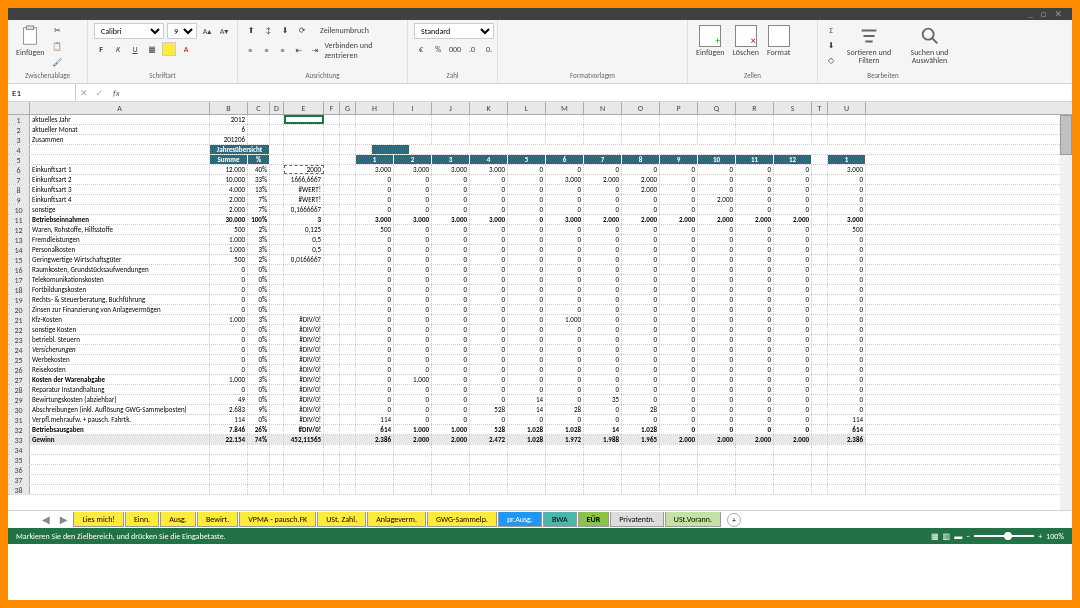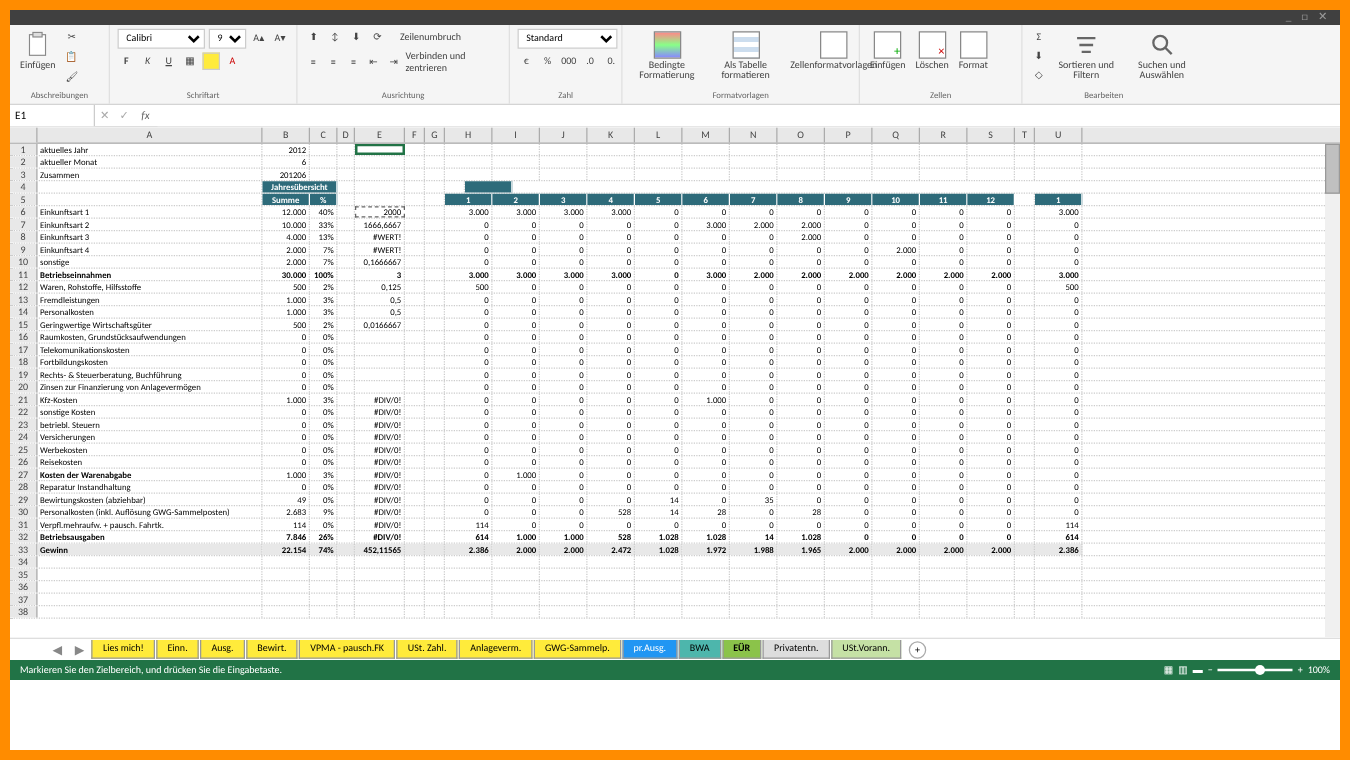--- a/index.html
+++ b/index.html
@@ -95,21 +95,21 @@
               <rect x="8" y="1" width="8" height="4" fill="#ddd" stroke="#888"></rect>
             </svg>
           <span>Einfügen</span>
         </div>
         <div class="small-btns">
           <div class="sm-btn">✂</div>
           <div class="sm-btn">📋</div>
           <div class="sm-btn">🖌</div>
         </div>
       </div>
-      <div class="group-label">Abschreibungen</div>
+      <div class="group-label">Zwischenablage</div>
     </div>
 
     <div class="ribbon-group" style="width:150px">
       <div class="group-content" style="flex-direction:column;gap:3px">
         <div class="font-row">
           <select class="font-select" style="width:70px"><option>Calibri</option></select>
           <select class="font-select" style="width:30px"><option>9</option></select>
           <span class="sm-btn">A▴</span>
           <span class="sm-btn">A▾</span>
         </div>
@@ -154,34 +154,20 @@
           <span class="sm-btn">%</span>
           <span class="sm-btn">000</span>
           <span class="sm-btn">.0</span>
           <span class="sm-btn">0.</span>
         </div>
       </div>
       <div class="group-label">Zahl</div>
     </div>
 
     <div class="ribbon-group" style="width:190px">
-      <div class="group-content">
-        <div class="large-btn">
-          <div class="icon-box" style="background:linear-gradient(#f88,#8f8,#88f);border:1px solid #888"></div>
-          <span style="width:55px">Bedingte Formatierung</span>
-        </div>
-        <div class="large-btn">
-          <div class="icon-box" style="border:1px solid #888;background:repeating-linear-gradient(#fff,#fff 4px,#cde 4px,#cde 8px)"></div>
-          <span style="width:55px">Als Tabelle formatieren</span>
-        </div>
-        <div class="large-btn">
-          <div class="icon-box" style="border:1px solid #888;background:#fff"></div>
-          <span style="width:70px">Zellenformatvorlagen</span>
-        </div>
-      </div>
       <div class="group-label">Formatvorlagen</div>
     </div>
 
     <div class="ribbon-group" style="width:130px">
       <div class="group-content">
         <div class="large-btn">
           <div class="icon-box" style="border:1px solid #888;background:#fff;position:relative">
               <span style="position:absolute;right:0;bottom:0;color:#0a0;font-size:10px">+</span>
             </div>
           <span>Einfügen</span>
@@ -794,21 +780,21 @@
           <div class="cell right" style="width: 38px;">0</div>
           <div class="cell right" style="width: 38px;">0</div>
           <div class="cell right" style="width: 38px;">0</div>
           <div class="cell right" style="width: 38px;">0</div>
           <div class="cell right" style="width: 38px;">0</div>
           <div class="cell" style="width: 16px;"></div>
           <div class="cell right" style="width: 38px;">0</div>
         </div>
         <div class="grid-row">
           <div class="row-header">24</div>
-          <div class="cell" style="width: 180px;">Versicherungen</div>
+          <div class="cell" style="width: 180px; font-style: italic;">Versicherungen</div>
           <div class="cell right" style="width: 38px;">0</div>
           <div class="cell right" style="width: 22px;">0%</div>
           <div class="cell" style="width: 14px;"></div>
           <div class="cell right" style="width: 40px;">#DIV/0!</div>
           <div class="cell" style="width: 16px;"></div>
           <div class="cell" style="width: 16px;"></div>
           <div class="cell right" style="width: 38px;">0</div>
           <div class="cell right" style="width: 38px;">0</div>
           <div class="cell right" style="width: 38px;">0</div>
           <div class="cell right" style="width: 38px;">0</div>
@@ -938,21 +924,21 @@
           <div class="cell right" style="width: 38px;">0</div>
           <div class="cell right" style="width: 38px;">0</div>
           <div class="cell right" style="width: 38px;">0</div>
           <div class="cell right" style="width: 38px;">0</div>
           <div class="cell right" style="width: 38px;">0</div>
           <div class="cell" style="width: 16px;"></div>
           <div class="cell right" style="width: 38px;">0</div>
         </div>
         <div class="grid-row">
           <div class="row-header">30</div>
-          <div class="cell" style="width: 180px;">Personalkosten (inkl. Auflösung GWG-Sammelposten)</div>
+          <div class="cell" style="width: 180px;">Abschreibungen (inkl. Auflösung GWG-Sammelposten)</div>
           <div class="cell right" style="width: 38px;">2.683</div>
           <div class="cell right" style="width: 22px;">9%</div>
           <div class="cell" style="width: 14px;"></div>
           <div class="cell right" style="width: 40px;">#DIV/0!</div>
           <div class="cell" style="width: 16px;"></div>
           <div class="cell" style="width: 16px;"></div>
           <div class="cell right" style="width: 38px;">0</div>
           <div class="cell right" style="width: 38px;">0</div>
           <div class="cell right" style="width: 38px;">0</div>
           <div class="cell right" style="width: 38px;">528</div>

